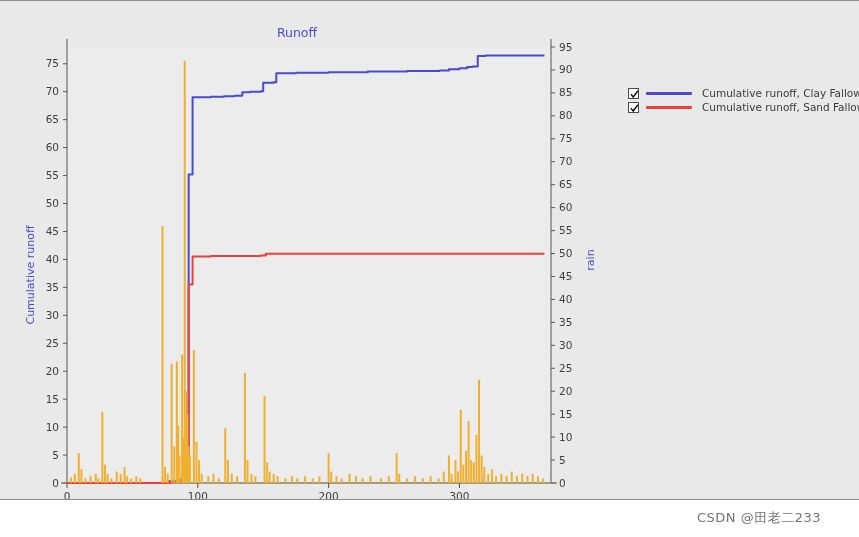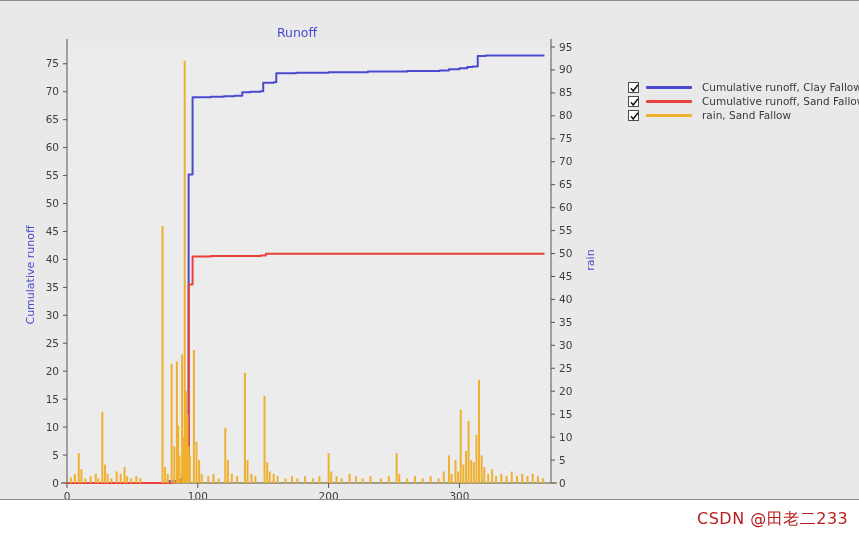--- a/index.html
+++ b/index.html
@@ -33,21 +33,21 @@
   }
   #plot-svg {
     position: absolute;
     left: 0;
     top: 0;
   }
   
   #legend {
     position: absolute;
     left: 628px;
-    top: 79px;
+    top: 85px;
     width: 222px;
   }
   .legend-row {
     display: flex;
     align-items: center;
     height: 14px;
     margin-bottom: 0px;
   }
   .legend-check {
     width: 11px;
@@ -75,22 +75,22 @@
     font-size: 10.5px;
     color: #3a3a3a;
     white-space: nowrap;
     line-height: 12px;
   }
   
   #watermark {
     position: absolute;
     left: 697px;
     top: 509px;
-    font-size: 16px;
-    color: #b91c1c;
+    font-size: 13px;
+    color: #737373;
     letter-spacing: 0.5px;
     white-space: nowrap;
   }
   .axis-text {
     font-size: 10.5px;
     fill: #3d3d3d;
     font-family: "DejaVu Sans", "Liberation Sans", sans-serif;
   }
   .axis-title {
     font-size: 11px;
@@ -325,27 +325,18 @@
         </div>
         <div class="legend-row">
           <div class="legend-check">
             <svg width="11" height="11" viewBox="0 0 11 11">
               <path d="M2 5.2 L4.2 8 L9 1.8" stroke="#111" stroke-width="1.4" fill="none"></path>
             </svg>
           </div>
           <div class="legend-swatch" style="background: rgb(232, 64, 58);"></div>
           <div class="legend-label">Cumulative runoff, Sand Fallow</div>
         </div>
-        <div class="legend-row">
-          <div class="legend-check">
-            <svg width="11" height="11" viewBox="0 0 11 11">
-              <path d="M2 5.2 L4.2 8 L9 1.8" stroke="#111" stroke-width="1.4" fill="none"></path>
-            </svg>
-          </div>
-          <div class="legend-swatch" style="background: rgb(239, 176, 48);"></div>
-          <div class="legend-label">rain, Sand Fallow</div>
-        </div>
       </div>
   </div>
 
   <div id="watermark">CSDN @田老二233</div>
 
 </div>
 
 </body></html>

